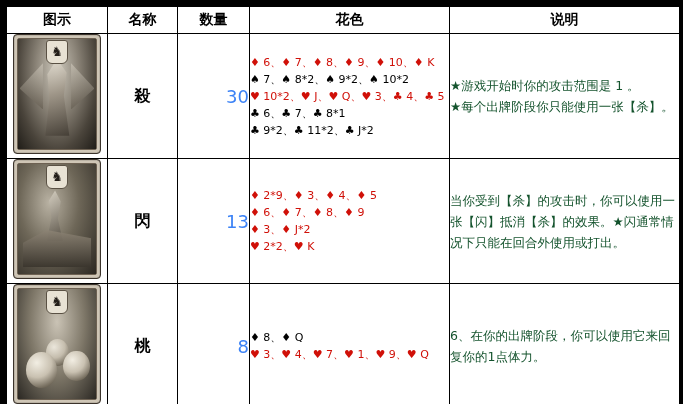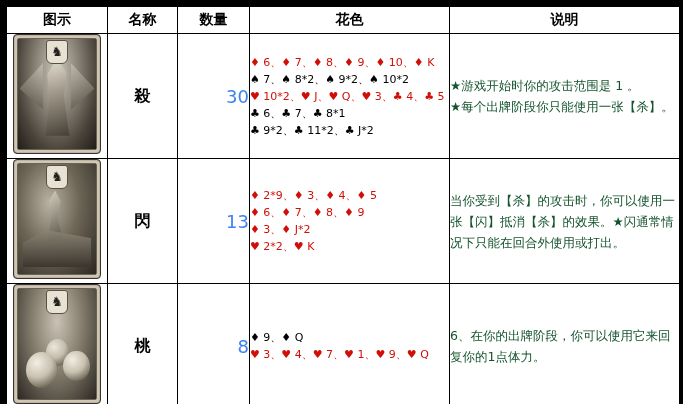--- a/index.html
+++ b/index.html
@@ -256,19 +256,19 @@
             <div class="ball b1"></div>
             <div class="ball b2"></div>
           </div>
           <div class="frame"></div>
           <div class="emblem">♞</div>
         </div>
       </td>
       <td class="cell-name">桃</td>
       <td class="cell-count">8</td>
       <td class="cell-suit">
-        <div class="suit-line black">♦ 9、♦ Q</div>
+        <div class="suit-line black">♦ 8、♦ Q</div>
         <div class="suit-line red">♥ 3、♥ 4、♥ 7、♥ 1、♥ 9、♥ Q</div>
       </td>
       <td class="cell-desc">6、在你的出牌阶段，你可以使用它来回复你的1点体力。</td>
     </tr>
   </tbody>
 </table>
 
 </body></html>

